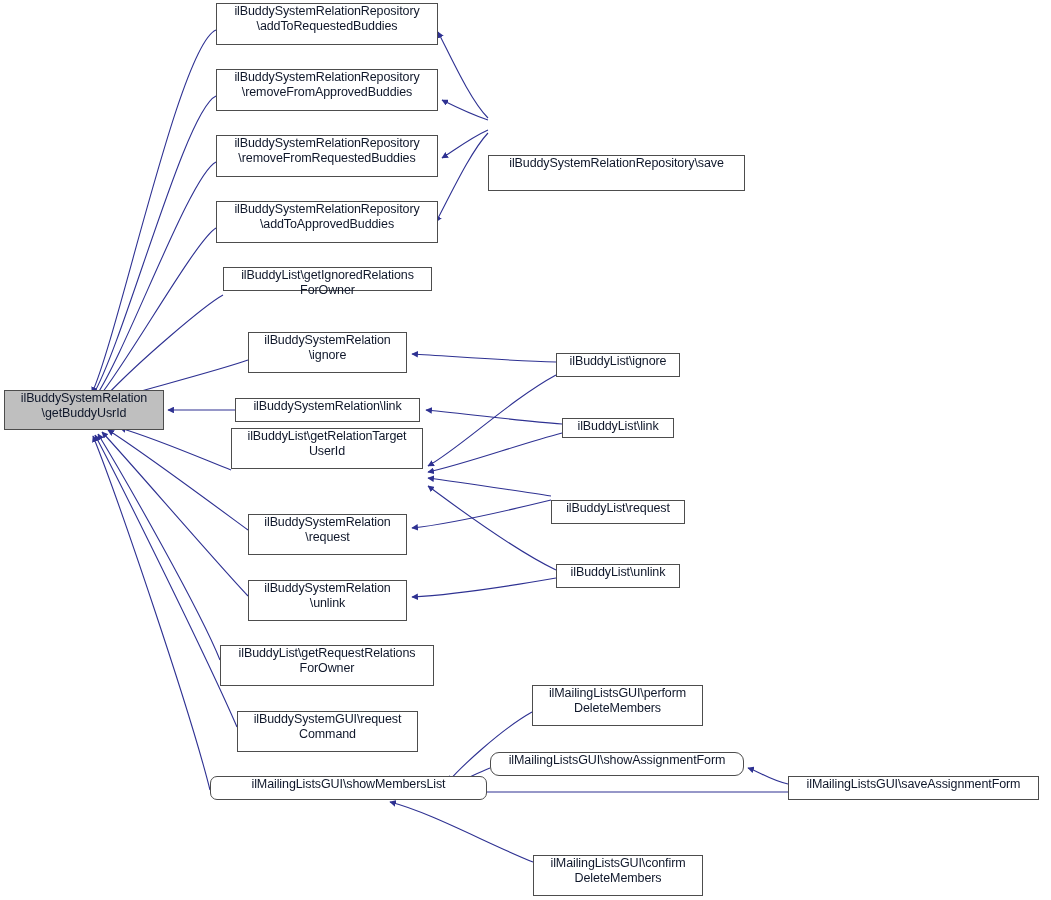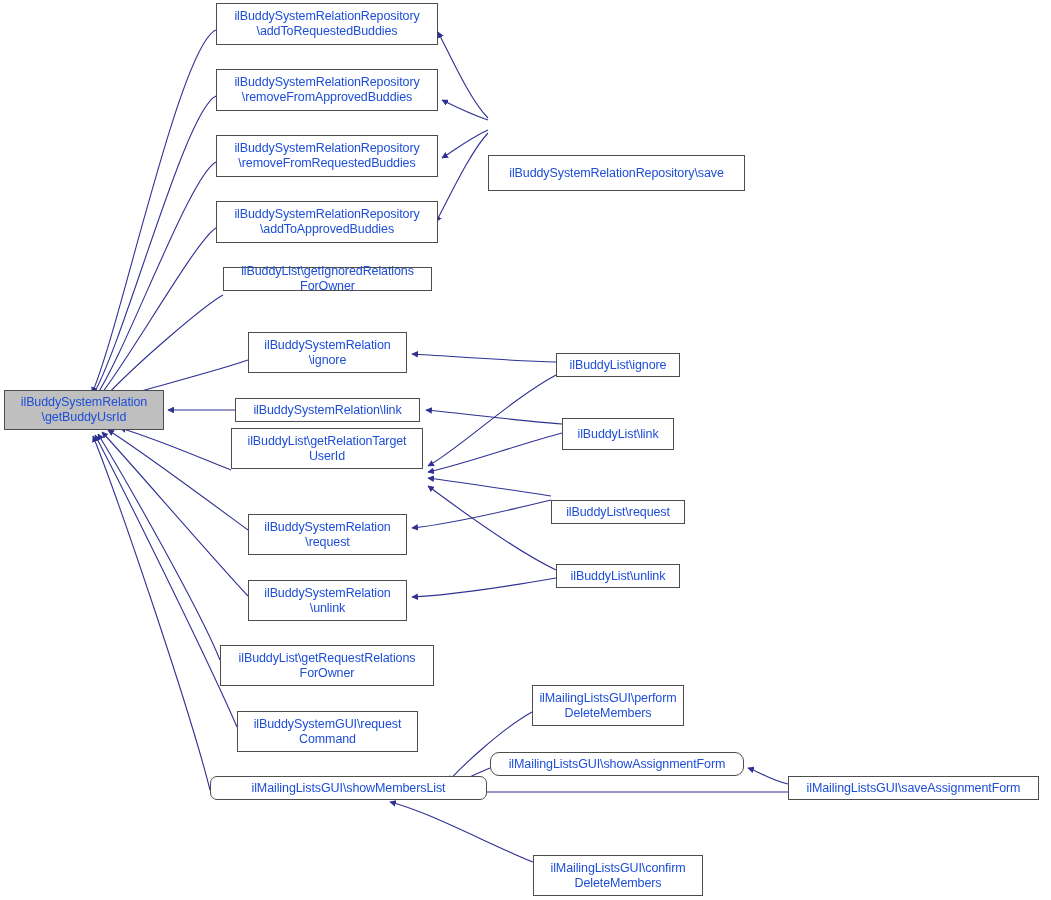--- a/index.html
+++ b/index.html
@@ -10,26 +10,25 @@
     font-family:"Liberation Sans","DejaVu Sans",sans-serif;
     overflow:hidden;
   }
   svg#edges{position:absolute;left:0;top:0;width:1051px;height:900px;}
   .node{
     position:absolute;
     box-sizing:border-box;
     border:1px solid #4d4d4d;
     background:#ffffff;
     display:flex;
-    align-items:center;
     justify-content:center;
     text-align:center;
     font-size:12.5px;
     line-height:15px;
-    color:#1d4ed8;
+    color:#0f172a;
     white-space:pre-line;
     letter-spacing:-0.1px;
     z-index:2;
   }
   .node.root{
     background:#bfbfbf;
     border:1px solid #4d4d4d;
   }
 </style>
 </head>
@@ -94,29 +93,29 @@
       <div class="node" style="left: 248px; top: 332px; width: 159px; height: 41px;"><span>ilBuddySystemRelation
 \ignore</span></div>
       <div class="node" style="left: 235px; top: 398px; width: 185px; height: 24px;"><span>ilBuddySystemRelation\link</span></div>
       <div class="node" style="left: 231px; top: 428px; width: 192px; height: 41px;"><span>ilBuddyList\getRelationTarget
 UserId</span></div>
       <div class="node" style="left: 248px; top: 514px; width: 159px; height: 41px;"><span>ilBuddySystemRelation
 \request</span></div>
       <div class="node" style="left: 248px; top: 580px; width: 159px; height: 41px;"><span>ilBuddySystemRelation
 \unlink</span></div>
       <div class="node" style="left: 556px; top: 353px; width: 124px; height: 24px;"><span>ilBuddyList\ignore</span></div>
-      <div class="node" style="left: 562px; top: 418px; width: 112px; height: 32px;"><span>ilBuddyList\link</span></div>
+      <div class="node" style="left: 562px; top: 418px; width: 112px; height: 20px;"><span>ilBuddyList\link</span></div>
       <div class="node" style="left: 551px; top: 489px; width: 134px; height: 24px; margin-top: 11px;"><span>ilBuddyList\request</span></div>
       <div class="node" style="left: 556px; top: 564px; width: 124px; height: 24px;"><span>ilBuddyList\unlink</span></div>
       <div class="node" style="left: 220px; top: 645px; width: 214px; height: 41px;"><span>ilBuddyList\getRequestRelations
 ForOwner</span></div>
       <div class="node" style="left: 237px; top: 711px; width: 181px; height: 41px;"><span>ilBuddySystemGUI\request
 Command</span></div>
       <div class="node" style="left: 210px; top: 776px; width: 277px; height: 24px; border-radius: 7px;"><span>ilMailingListsGUI\showMembersList</span></div>
-      <div class="node" style="left: 532px; top: 685px; width: 152px; height: 41px;"><span>ilMailingListsGUI\perform
+      <div class="node" style="left: 532px; top: 685px; width: 171px; height: 41px;"><span>ilMailingListsGUI\perform
 DeleteMembers</span></div>
       <div class="node" style="left: 490px; top: 752px; width: 254px; height: 24px; border-radius: 9px;"><span>ilMailingListsGUI\showAssignmentForm</span></div>
       <div class="node" style="left: 788px; top: 776px; width: 251px; height: 24px;"><span>ilMailingListsGUI\saveAssignmentForm</span></div>
       <div class="node" style="left: 533px; top: 855px; width: 170px; height: 41px;"><span>ilMailingListsGUI\confirm
 DeleteMembers</span></div>
     </div>
 
 </div>
 
 </body></html>

